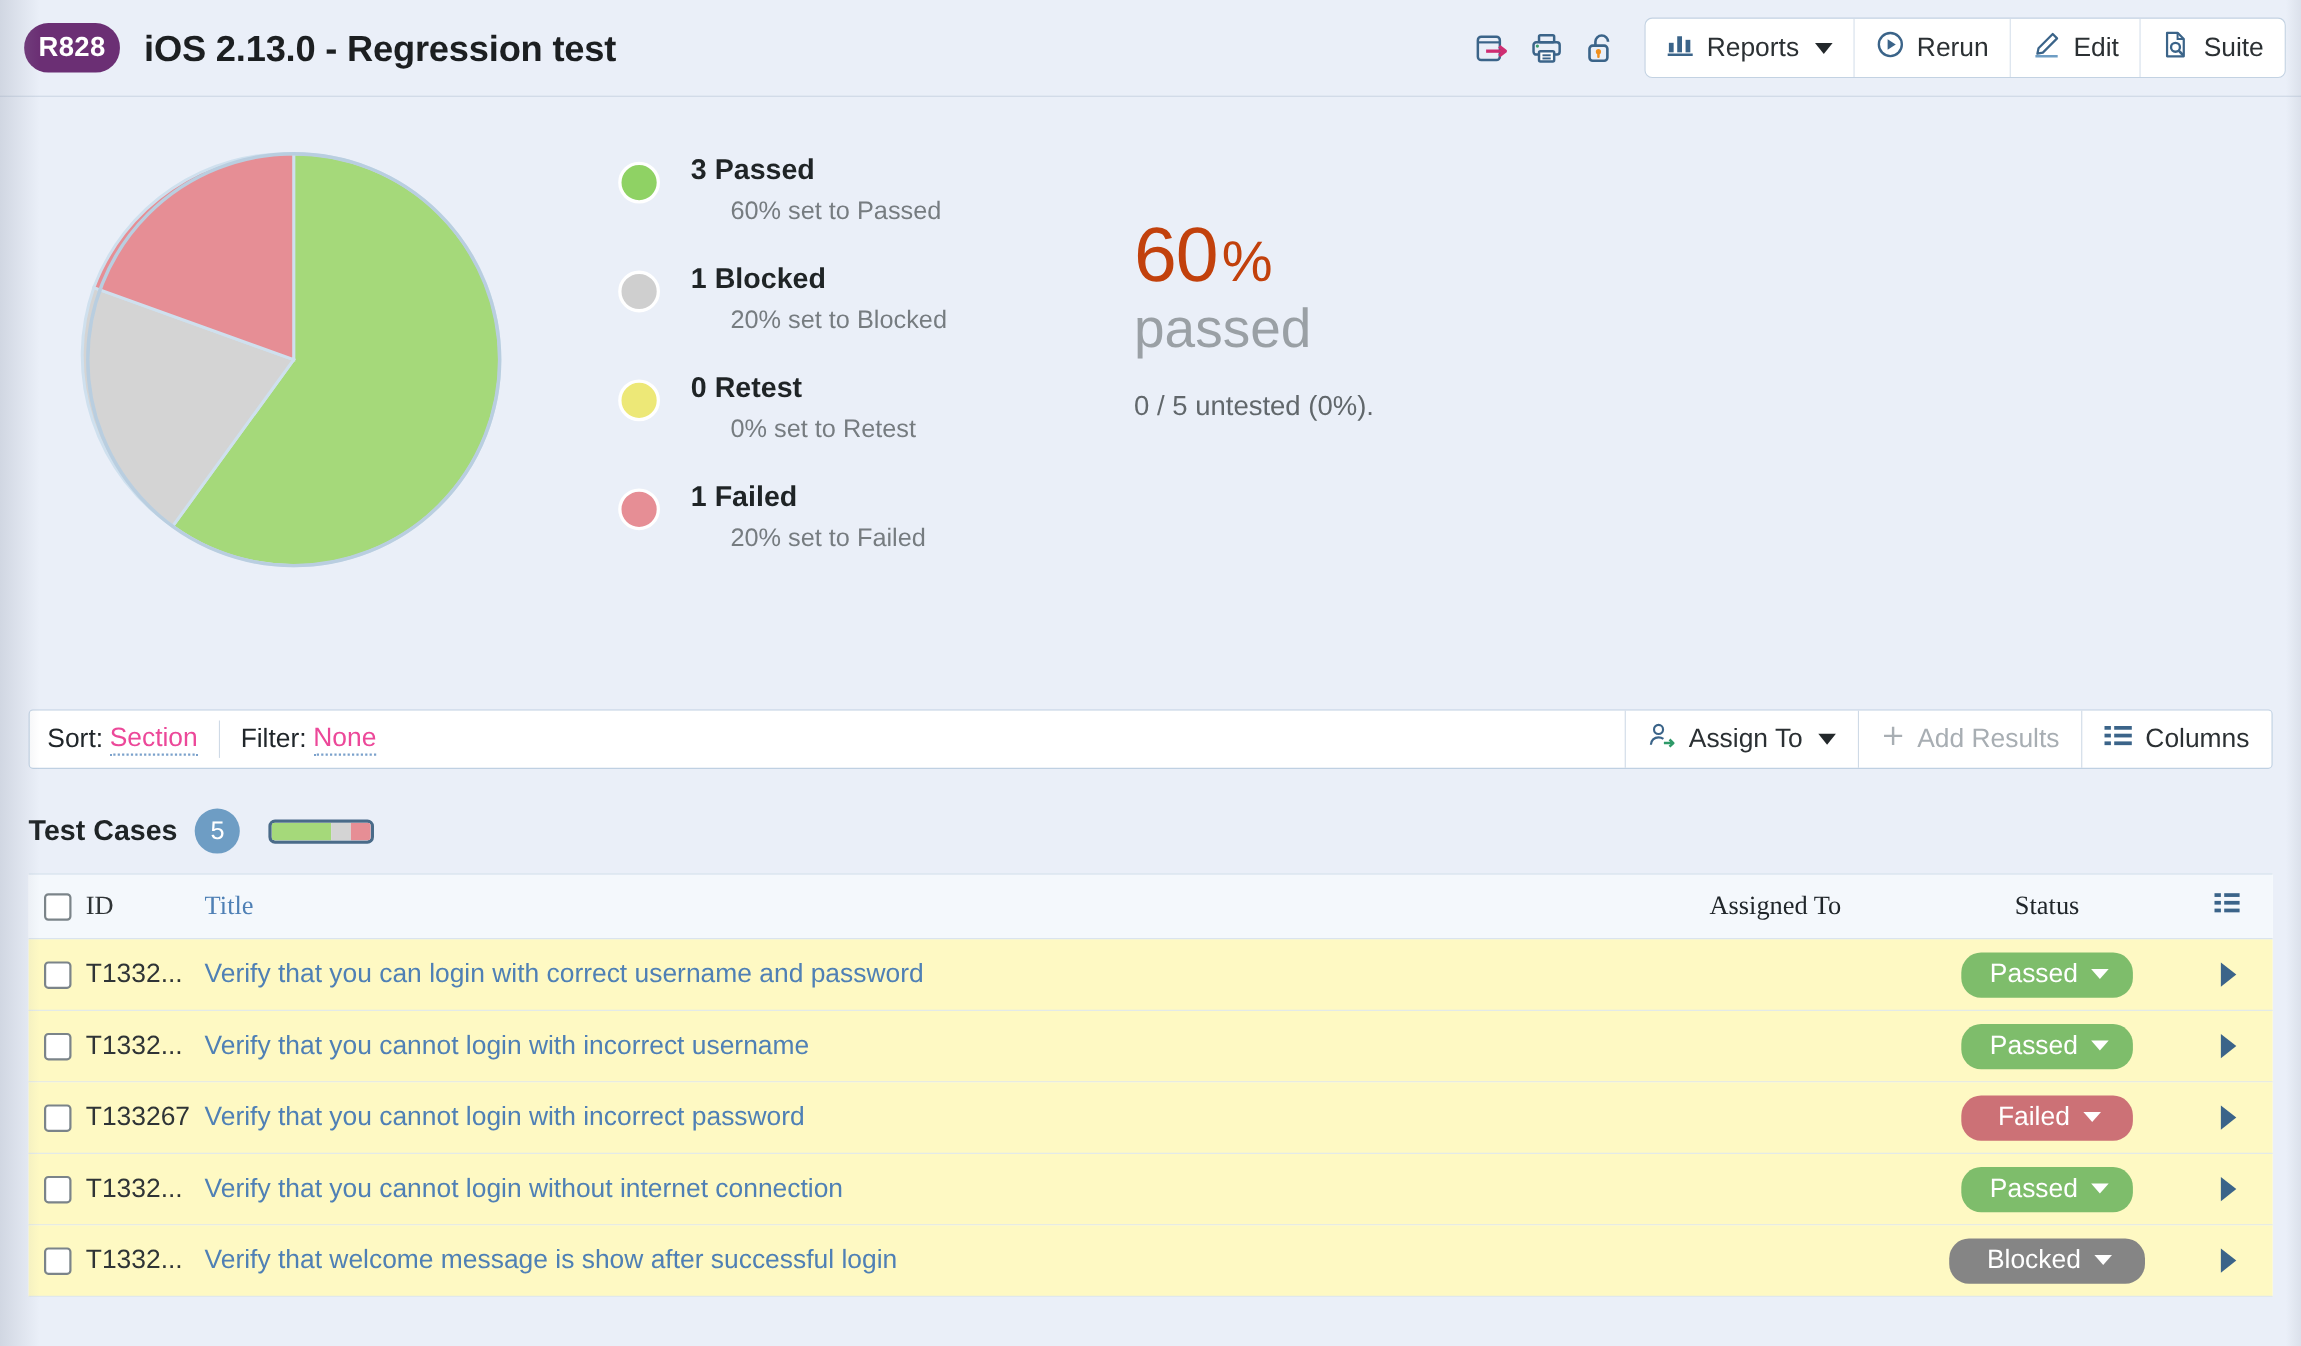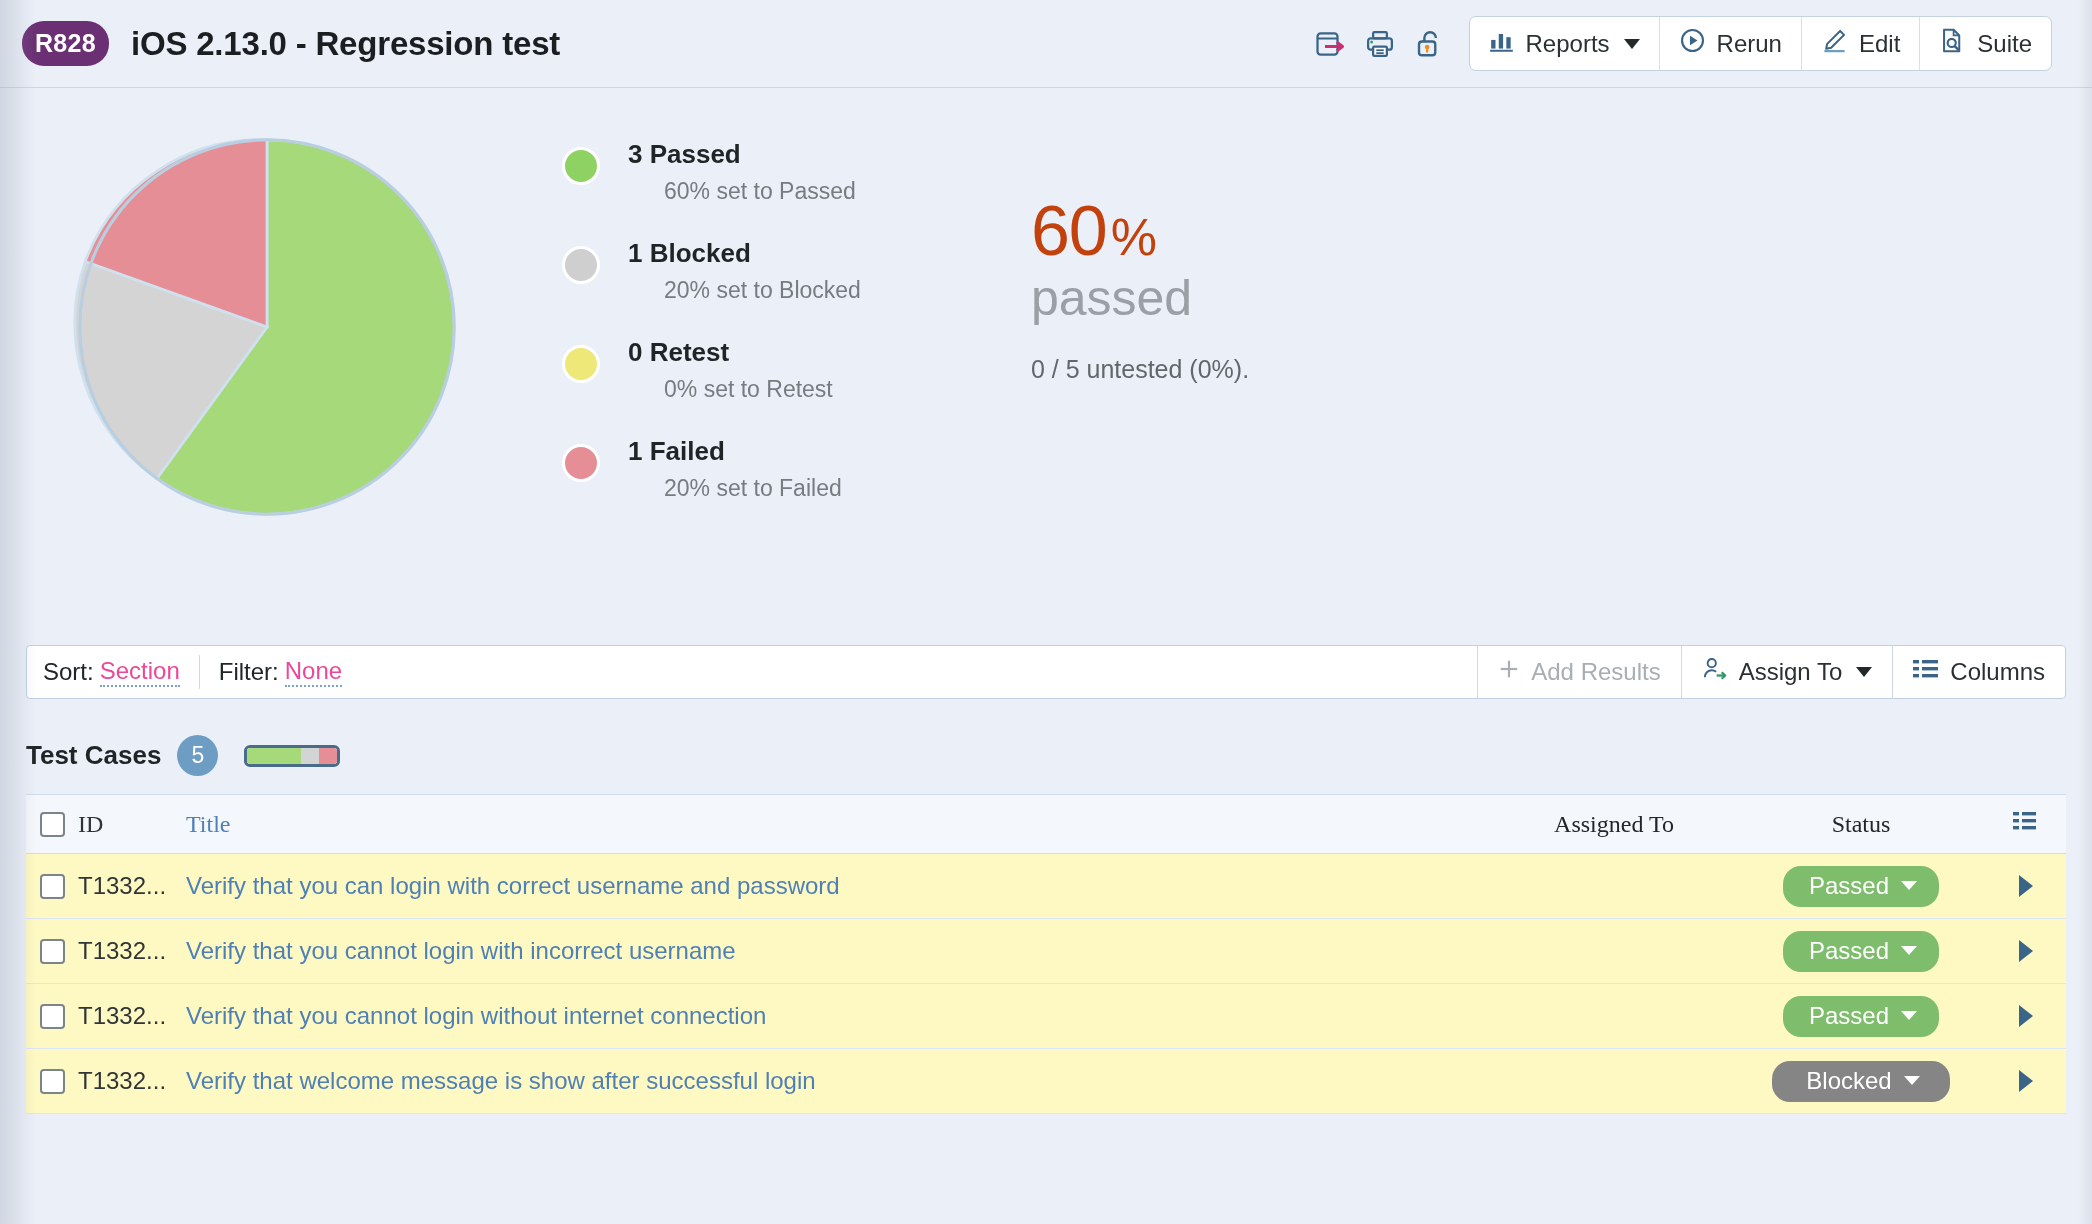--- a/index.html
+++ b/index.html
@@ -29,21 +29,21 @@
     border-radius:22px;
     height:45px;min-width:87px;
     display:flex;align-items:center;justify-content:center;
     font-size:25px;font-weight:bold;letter-spacing:.3px;
   }
   .run-title{
     margin-left:22px;
     font-size:33px;font-weight:bold;color:#1c1f21;
     letter-spacing:-.2px;white-space:nowrap;
   }
-  .hdr-right{margin-left:auto;display:flex;align-items:center;padding-right:40px;}
+  .hdr-right{margin-left:auto;display:flex;align-items:center;padding-right:14px;}
   .icon-btn{
     width:46px;height:46px;display:flex;align-items:center;justify-content:center;
     margin-right:4px;cursor:pointer;
   }
   .btn-group{
     display:flex;align-items:center;
     background:#fff;border:1px solid #c3d2e2;border-radius:7px;
     margin-left:12px;overflow:hidden;height:53px;
   }
   .gbtn{
@@ -285,41 +285,41 @@
 
 <div class="filterbar">
   <div class="fb-left">
     <span>Sort:</span>
     <span class="fb-link">Section</span>
     <span class="fb-sep"></span>
     <span>Filter:</span>
     <span class="fb-link">None</span>
   </div>
 
-  <div class="fb-btn disabled">
-    <span>
-      <svg width="22" height="22" viewBox="0 0 24 24">
-        <line x1="12" y1="3" x2="12" y2="21" stroke="#a8aeb3" stroke-width="2.4"></line>
-        <line x1="3" y1="12" x2="21" y2="12" stroke="#a8aeb3" stroke-width="2.4"></line>
-      </svg>
-    </span>
-    <span>Add Results</span>
-  </div>
-
   <div class="fb-btn">
     <span>
       <svg width="26" height="26" viewBox="0 0 24 24" fill="none">
         <circle cx="9" cy="6.6" r="3.8" stroke="#3b6489" stroke-width="1.8"></circle>
         <path d="M2.6 19.5c0-3.8 2.9-6.3 6.4-6.3 1.6 0 3 .5 4.1 1.3" stroke="#3b6489" stroke-width="1.8" fill="none"></path>
         <line x1="13.5" y1="18" x2="21" y2="18" stroke="#2e9968" stroke-width="2.1"></line>
         <path d="M18.2 15 L21.4 18 L18.2 21" stroke="#2e9968" stroke-width="2.1" fill="none" stroke-linejoin="round"></path>
       </svg>
     </span>
     <span>Assign To</span>
     <span class="chev-down"></span>
+  </div>
+
+  <div class="fb-btn disabled">
+    <span>
+      <svg width="22" height="22" viewBox="0 0 24 24">
+        <line x1="12" y1="3" x2="12" y2="21" stroke="#a8aeb3" stroke-width="2.4"></line>
+        <line x1="3" y1="12" x2="21" y2="12" stroke="#a8aeb3" stroke-width="2.4"></line>
+      </svg>
+    </span>
+    <span>Add Results</span>
   </div>
 
   <div class="fb-btn">
     <span>
       <svg width="26" height="22" viewBox="0 0 26 22">
         <rect x="0" y="2" width="6" height="3.4" fill="#3b6489"></rect>
         <rect x="9" y="2" width="16" height="3.4" fill="#3b6489"></rect>
         <rect x="0" y="9" width="6" height="3.4" fill="#3b6489"></rect>
         <rect x="9" y="9" width="16" height="3.4" fill="#3b6489"></rect>
         <rect x="0" y="16" width="6" height="3.4" fill="#3b6489"></rect>
@@ -393,20 +393,37 @@
       <span class="badge" style="background:#7EBD6B">
         <span>Passed</span>
         <span class="bchev"></span>
       </span>
     </div>
     <div class="c-arrow">
         <span class="arrow-r"></span>
       </div>
   </div>
 
+  <div class="trow">
+    <div class="c-check">
+        <span class="cbx"></span>
+      </div>
+    <div class="c-id">T133267</div>
+    <div class="c-title">Verify that you cannot login with incorrect password</div>
+    <div class="c-assigned"></div>
+    <div class="c-status">
+      <span class="badge" style="background:#CC7176">
+        <span>Failed</span>
+        <span class="bchev"></span>
+      </span>
+    </div>
+    <div class="c-arrow">
+        <span class="arrow-r"></span>
+      </div>
+  </div>
 
   <div class="trow">
     <div class="c-check">
         <span class="cbx"></span>
       </div>
     <div class="c-id">T1332...</div>
     <div class="c-title">Verify that you cannot login without internet connection</div>
     <div class="c-assigned"></div>
     <div class="c-status">
       <span class="badge" style="background:#7EBD6B">

